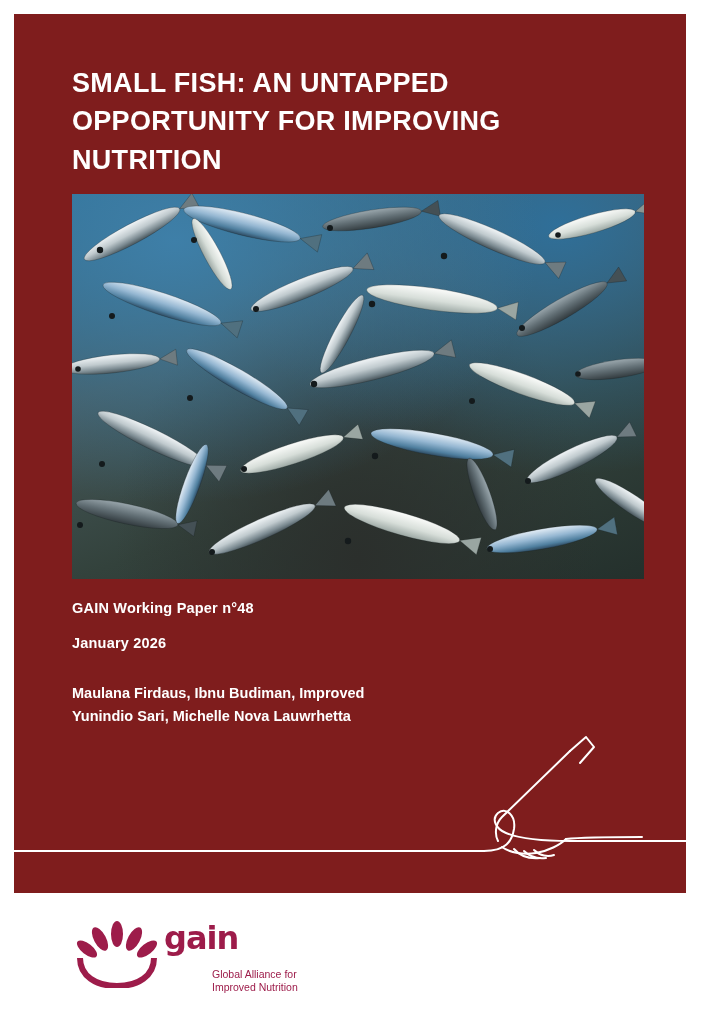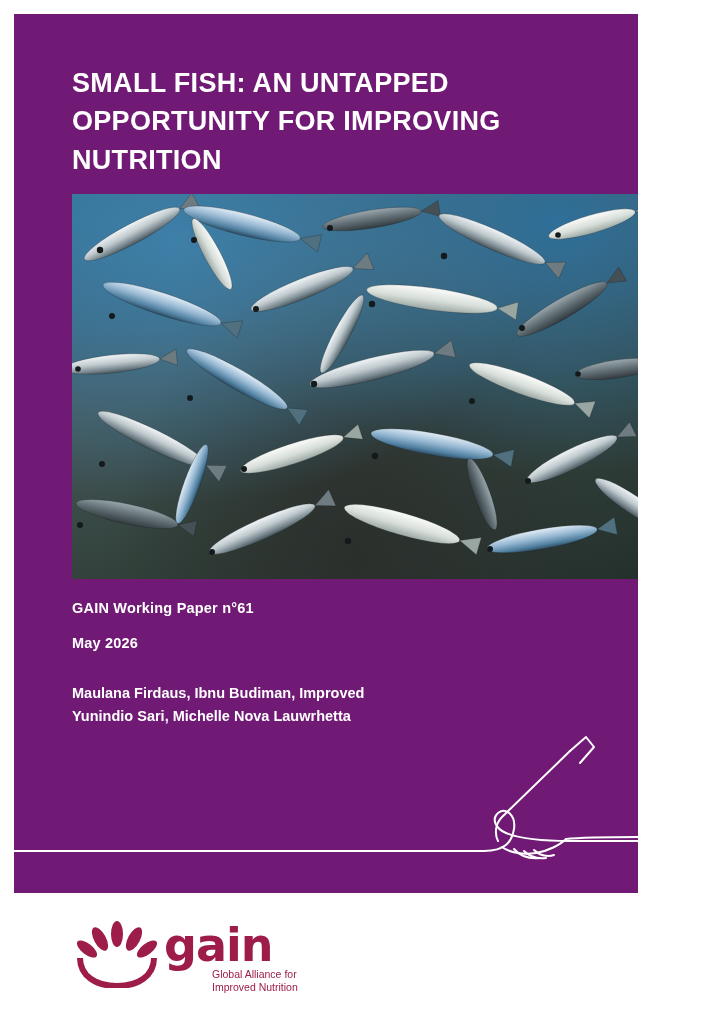--- a/index.html
+++ b/index.html
@@ -19,22 +19,23 @@
     width: 724px;
     height: 1024px;
     background: #ffffff;
   }
   .cover-panel {
     position: absolute;
     left: 14px;
     top: 14px;
     width: 624px;
     height: 879px;
-    background: #701a75;
+    background: #7f1d1d;
     overflow: hidden;
+    padding-left: 48px;
   }
   .title {
     position: absolute;
     left: 58px;
     top: 50px;
     width: 530px;
     color: #ffffff;
     font-size: 27px;
     font-weight: bold;
     line-height: 1.42;
@@ -94,21 +95,21 @@
     top: 918px;
     width: 260px;
     height: 78px;
   }
   .logo-text {
     position: absolute;
     left: 92px;
     top: 4px;
     color: #9d1c4a;
     font-family: "DejaVu Sans", sans-serif;
-    font-size: 46px;
+    font-size: 32px;
     font-weight: bold;
     letter-spacing: -1px;
     line-height: 1;
   }
   .logo-sub {
     position: absolute;
     left: 140px;
     top: 50px;
     color: #9d1c4a;
     font-size: 10.5px;
@@ -278,22 +279,22 @@
             <circle cx="303" cy="262" r="3.2"></circle>
             <circle cx="456" cy="287" r="3"></circle>
           <circle cx="8" cy="331" r="3"></circle>
             <circle cx="140" cy="358" r="3"></circle>
             <circle cx="276" cy="347" r="3.2"></circle>
           <circle cx="418" cy="355" r="3"></circle>
         </g>
       </svg>
     </div>
 
-    <div class="meta meta-series">GAIN Working Paper n°61</div>
-    <div class="meta meta-date">May 2026</div>
+    <div class="meta meta-series">GAIN Working Paper n°48</div>
+    <div class="meta meta-date">January 2026</div>
     <div class="authors">Maulana Firdaus, Ibnu Budiman, Improved
 Yunindio Sari, Michelle Nova Lauwrhetta</div>
 
     <svg class="line-art" viewBox="0 0 696 140">
       <g fill="none" stroke="#ffffff" stroke-width="2" stroke-linecap="round" stroke-linejoin="round">
         <path d="M0 122 L470 122"></path>
         <path d="M470 122 C492 122 498 112 500 100 C502 86 492 78 484 84 C477 90 482 100 492 104 C506 110 530 112 556 112 C600 112 660 112 696 112"></path>
         <path d="M484 112 C480 104 482 94 488 88 L556 22"></path>
         <path d="M556 22 L572 8 L580 18 L566 34"></path>
         <path d="M488 118 C496 124 510 126 522 124 C534 122 546 116 552 110"></path>

